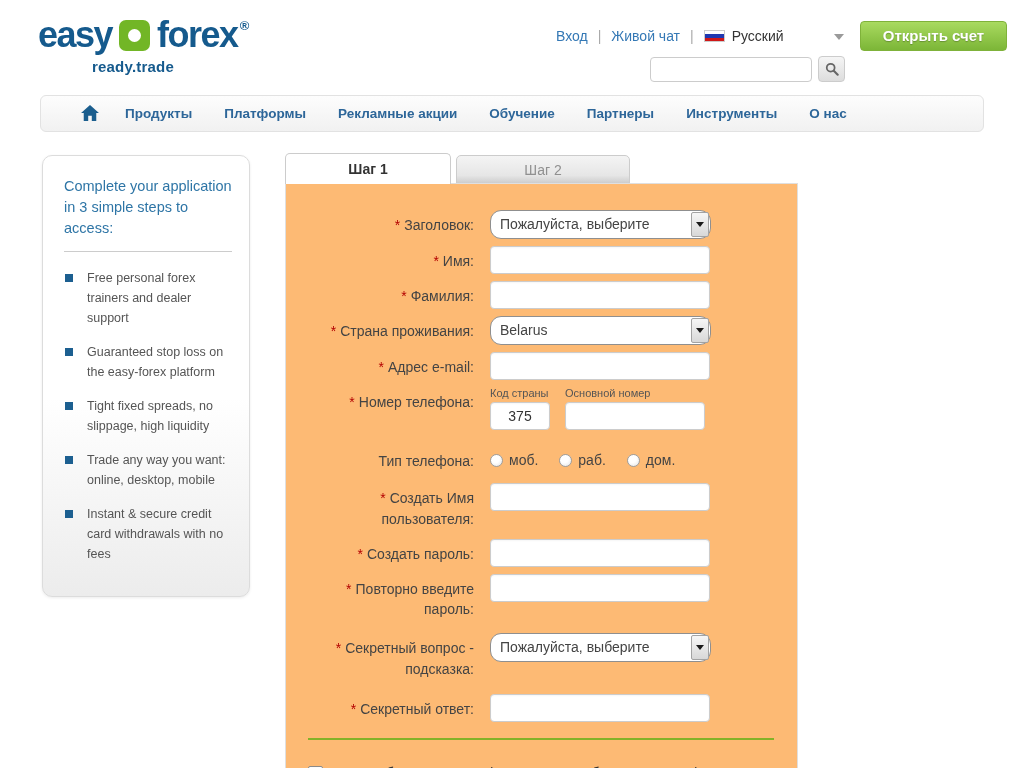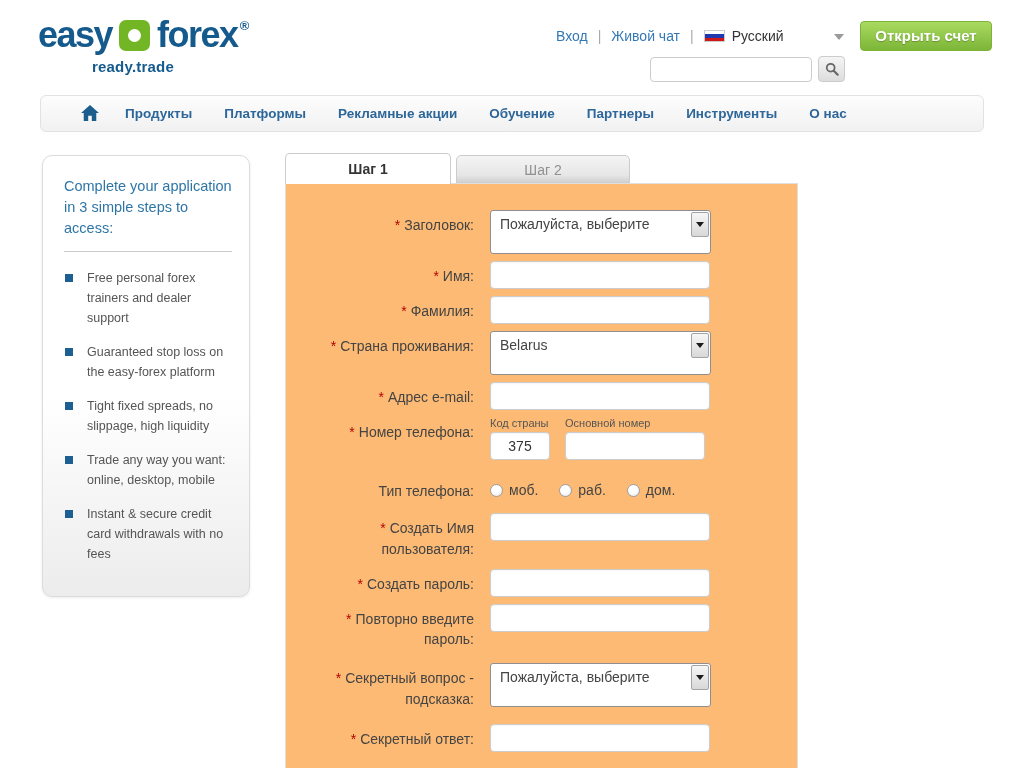--- a/index.html
+++ b/index.html
@@ -17,21 +17,21 @@
   .logo-tagline { font-size: 15px; font-weight: bold; color: #155a8d; margin: 2px 0 0 54px; letter-spacing: 0.2px; }
 
   .top-links { position: absolute; left: 556px; top: 28px; display: flex; align-items: center; font-size: 14px; }
   .top-links a { color: #3478b5; text-decoration: none; cursor: pointer; }
   .tl-sep { color: #aaa; margin: 0 10px; }
   .lang { display: flex; align-items: center; color: #333; cursor: pointer; }
   .flag { width: 21px; height: 12px; border: 1px solid #ccc; margin-right: 7px; display: inline-block;
           background: linear-gradient(180deg, #fff 0%, #fff 33%, #2038b0 33%, #2038b0 66%, #cf1717 66%, #cf1717 100%); }
   .lang-caret { position: absolute; left: 278px; top: 6px; width: 0; height: 0; border-left: 5px solid transparent; border-right: 5px solid transparent; border-top: 6px solid #9a9a9a; }
 
-  .open-account { position: absolute; left: 860px; top: 21px; width: 132px; height: 30px;
+  .open-account { position: absolute; left: 860px; top: 21px; width: 147px; height: 30px;
     background: linear-gradient(180deg, #a9da60 0%, #7cb637 100%); border: 1px solid #7fb23a; border-radius: 4px;
     color: #fff; font-weight: bold; font-size: 15px; text-align: center; line-height: 28px;
     text-shadow: 0 1px 1px rgba(0,0,0,0.25); cursor: pointer; }
 
   .search-row { position: absolute; left: 650px; top: 56px; display: flex; align-items: center; }
   .search-input { width: 162px; height: 25px; border: 1px solid #ccc; border-radius: 4px; padding: 0 8px; font-size: 13px; color: #333;
     font-family: "Liberation Sans", sans-serif; }
   .search-btn { width: 27px; height: 26px; margin-left: 6px; background: linear-gradient(180deg, #f5f5f5, #ddd);
     border: 1px solid #ccc; border-radius: 4px; display: flex; align-items: center; justify-content: center; cursor: pointer; }
 
@@ -64,21 +64,21 @@
     background: #fdba74; border: 1px solid #dfdfdf; border-bottom: none; z-index: 2; padding: 26px 0 0 18px; }
 
   .form-row { display: flex; align-items: flex-start; margin-bottom: 7px; }
   .form-label { width: 170px; text-align: right; padding-top: 5px; font-size: 14px; color: #444; line-height: 1.45; }
   .req { color: #b30000; margin-right: 4px; }
   .ctrl { margin-left: 16px; }
 
   .ti { width: 220px; height: 28px; border: 1px solid #ccc; border-radius: 4px; padding: 0 8px; font-size: 14px; color: #333;
     font-family: "Liberation Sans", sans-serif; box-shadow: inset 0 1px 2px rgba(0,0,0,0.04); }
 
-  .sel { position: relative; width: 221px; height: 44px; border: 1px solid #8f8f8f; border-radius: 3px; background: #fff; cursor: pointer; }
+  .sel { position: relative; width: 221px; height: 29px; border: 1px solid #8f8f8f; border-radius: 11px; background: #fff; cursor: pointer; }
   .sel-value { display: block; line-height: 27px; padding-left: 9px; font-size: 14px; color: #444;
     white-space: nowrap; overflow: hidden; width: 196px; }
   .sel-btn { position: absolute; right: 1px; top: 1px; width: 18px; height: 25px;
     background: linear-gradient(180deg, #f6f6f6, #d8d8d8); border: 1px solid #a3a3a3; border-radius: 2px;
     display: flex; align-items: center; justify-content: center; }
   .sel-tri { width: 0; height: 0; border-left: 4px solid transparent; border-right: 4px solid transparent; border-top: 5px solid #1a1a1a; }
 
   .phone-group { display: flex; gap: 15px; margin-bottom: 9px; }
   .mini-label { display: block; font-size: 11px; color: #555; margin-bottom: 3px; }
   .ti-code { width: 60px; text-align: center; }

